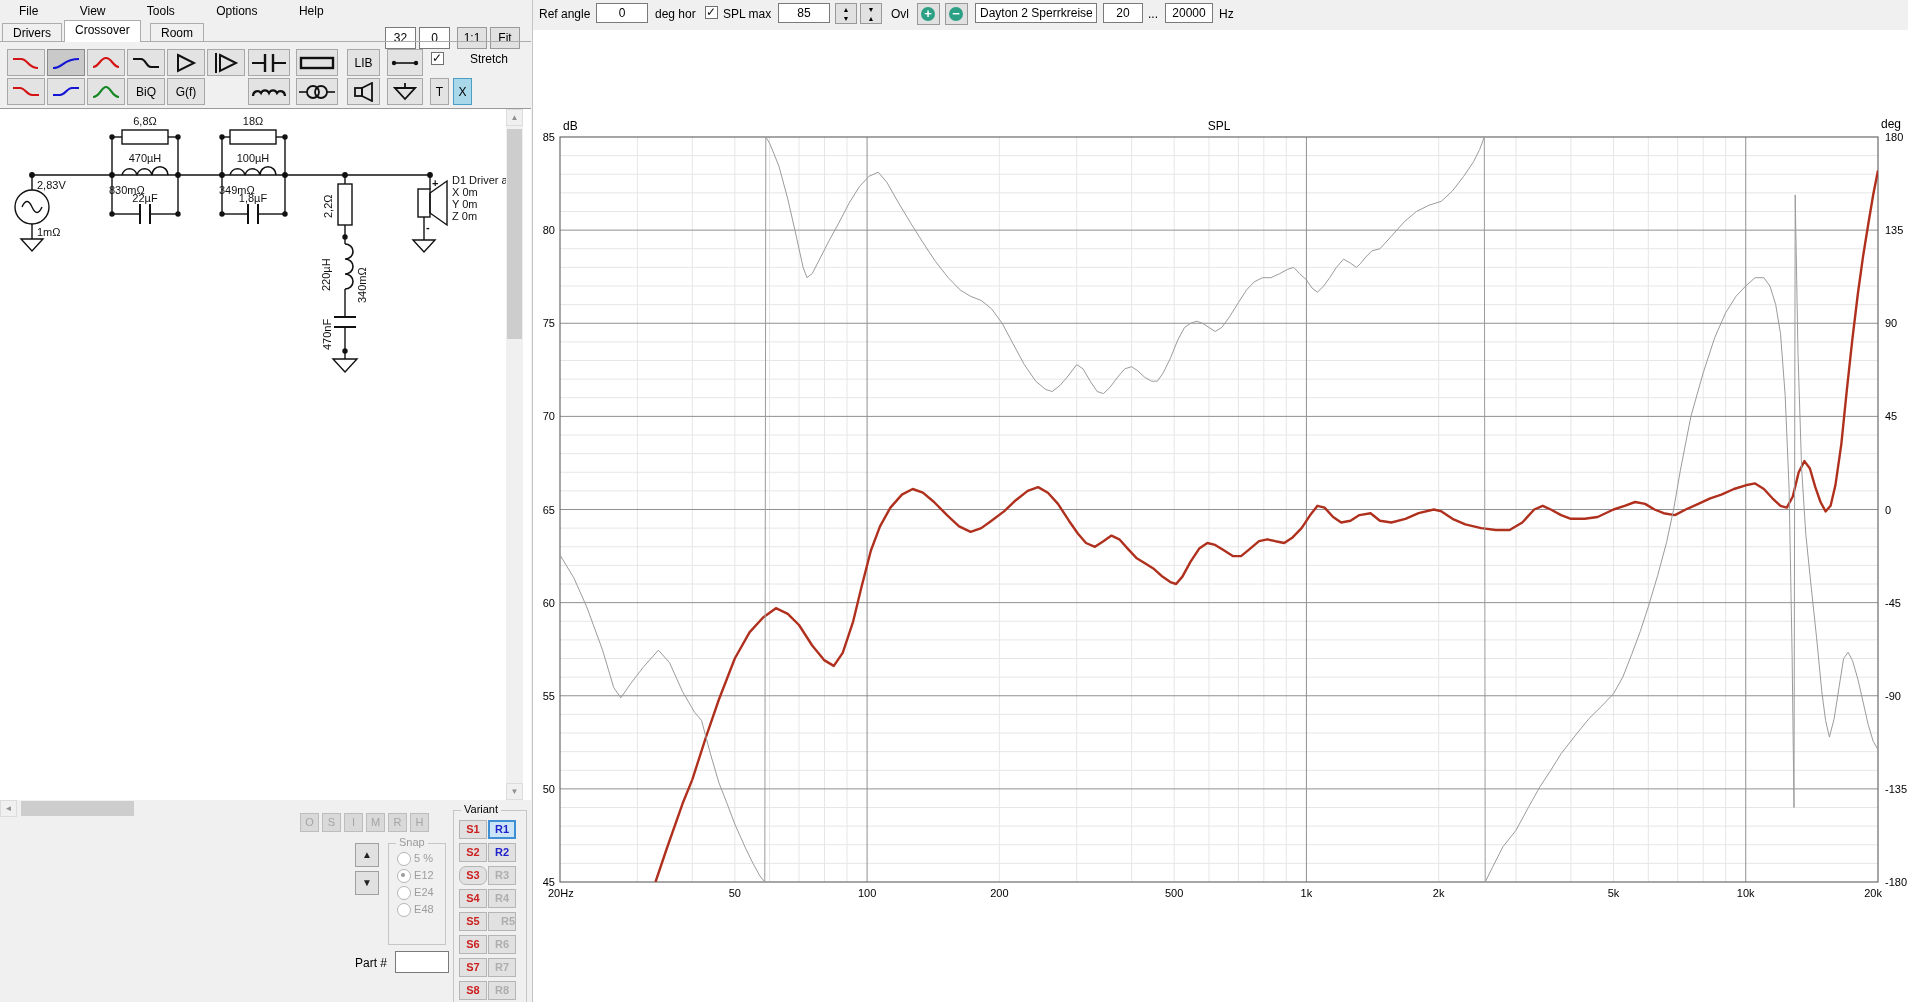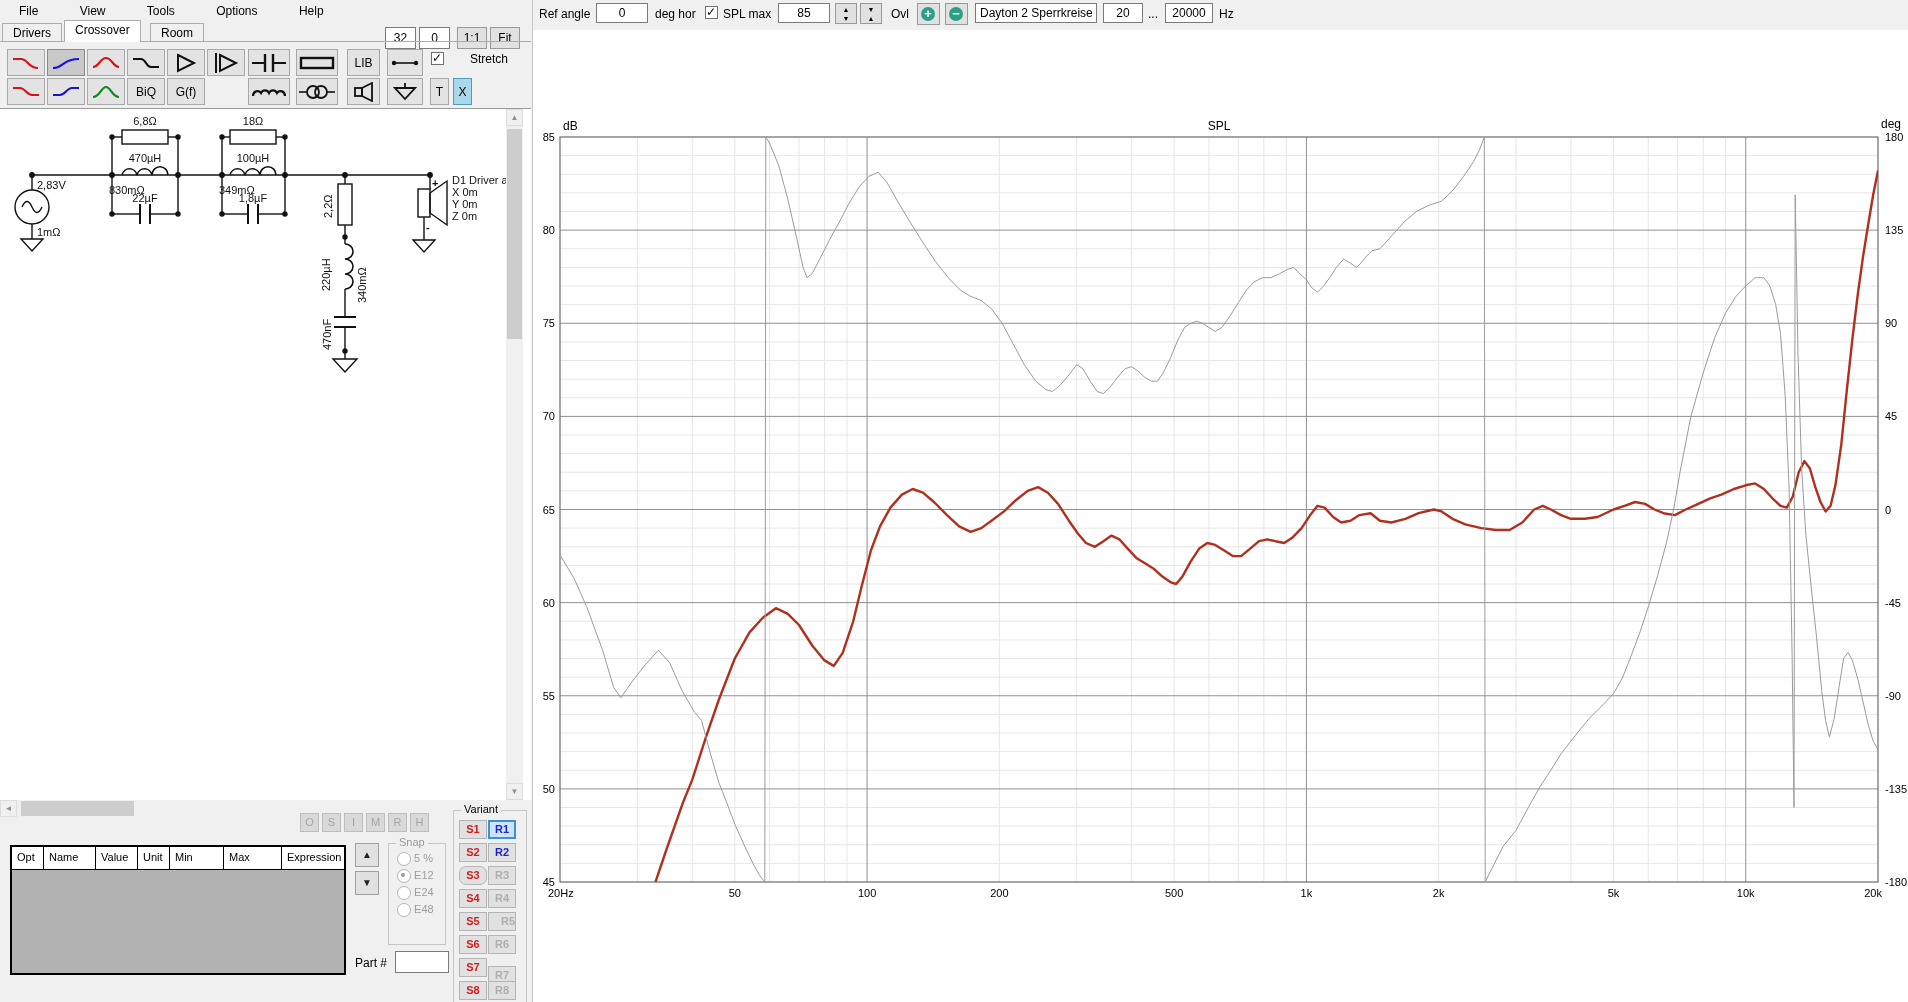--- a/index.html
+++ b/index.html
@@ -304,31 +304,20 @@
 
 
 <div id="bottom-panel" class="abs">
   <div class="gray-btn" style="left:300px;top:-4px;">O</div>
   <div class="gray-btn" style="left:322px;top:-4px;">S</div>
   <div class="gray-btn" style="left:344px;top:-4px;">I</div>
   <div class="gray-btn" style="left:366px;top:-4px;">M</div>
   <div class="gray-btn" style="left:388px;top:-4px;">R</div>
   <div class="gray-btn" style="left:410px;top:-4px;">H</div>
 
-  <div id="param-table">
-    <div class="pt-head">
-      <div class="pt-cell" style="width:32px;">Opt</div>
-      <div class="pt-cell" style="width:52px;">Name</div>
-      <div class="pt-cell" style="width:42px;">Value</div>
-      <div class="pt-cell" style="width:32px;">Unit</div>
-      <div class="pt-cell" style="width:54px;">Min</div>
-      <div class="pt-cell" style="width:58px;">Max</div>
-      <div class="pt-cell" style="width:60px;border-right:none;">Expression</div>
-    </div>
-  </div>
 
   <div class="arrow-btn" style="top:26px;">▲</div>
   <div class="arrow-btn" style="top:54px;">▼</div>
 
   <div class="groupbox" style="left:388px;top:26px;width:56px;height:100px;">
     <span class="gb-label">Snap</span>
     <div class="snap-row" style="margin-top:8px;"><span class="radio"></span> <span>5 %</span></div>
     <div class="snap-row"><span class="radio sel"></span> <span>E12</span></div>
     <div class="snap-row"><span class="radio"></span> <span>E24</span></div>
     <div class="snap-row"><span class="radio"></span> <span>E48</span></div>
@@ -345,21 +334,21 @@
     <div class="var-btn var-r" style="left:34px;top:32px;">R2</div>
     <div class="var-btn var-s" style="left:5px;top:55px;border-radius:7px;">S3</div>
     <div class="var-btn var-r disabled" style="left:34px;top:55px;">R3</div>
     <div class="var-btn var-s" style="left:5px;top:78px;">S4</div>
     <div class="var-btn var-r disabled" style="left:34px;top:78px;">R4</div>
     <div class="var-btn var-s" style="left:5px;top:101px;">S5</div>
     <div class="var-btn var-r disabled" style="left:34px;top:101px;text-align:right;">R5</div>
     <div class="var-btn var-s" style="left:5px;top:124px;">S6</div>
     <div class="var-btn var-r disabled" style="left:34px;top:124px;">R6</div>
     <div class="var-btn var-s" style="left:5px;top:147px;">S7</div>
-    <div class="var-btn var-r disabled" style="left:34px;top:147px;margin-top:8px;">R7</div>
+    <div class="var-btn var-r disabled" style="left:34px;top:147px;">R7</div>
     <div class="var-btn var-s" style="left:5px;top:170px;">S8</div>
     <div class="var-btn var-r disabled" style="left:34px;top:170px;">R8</div>
   </div>
 </div>
 
 
 <div id="chart-panel" class="abs">
   <div id="top-controls">
     <span class="tc-label" style="left:6px;">Ref angle</span>
     <div class="tc-input" style="left:63px;width:52px;">0</div>

